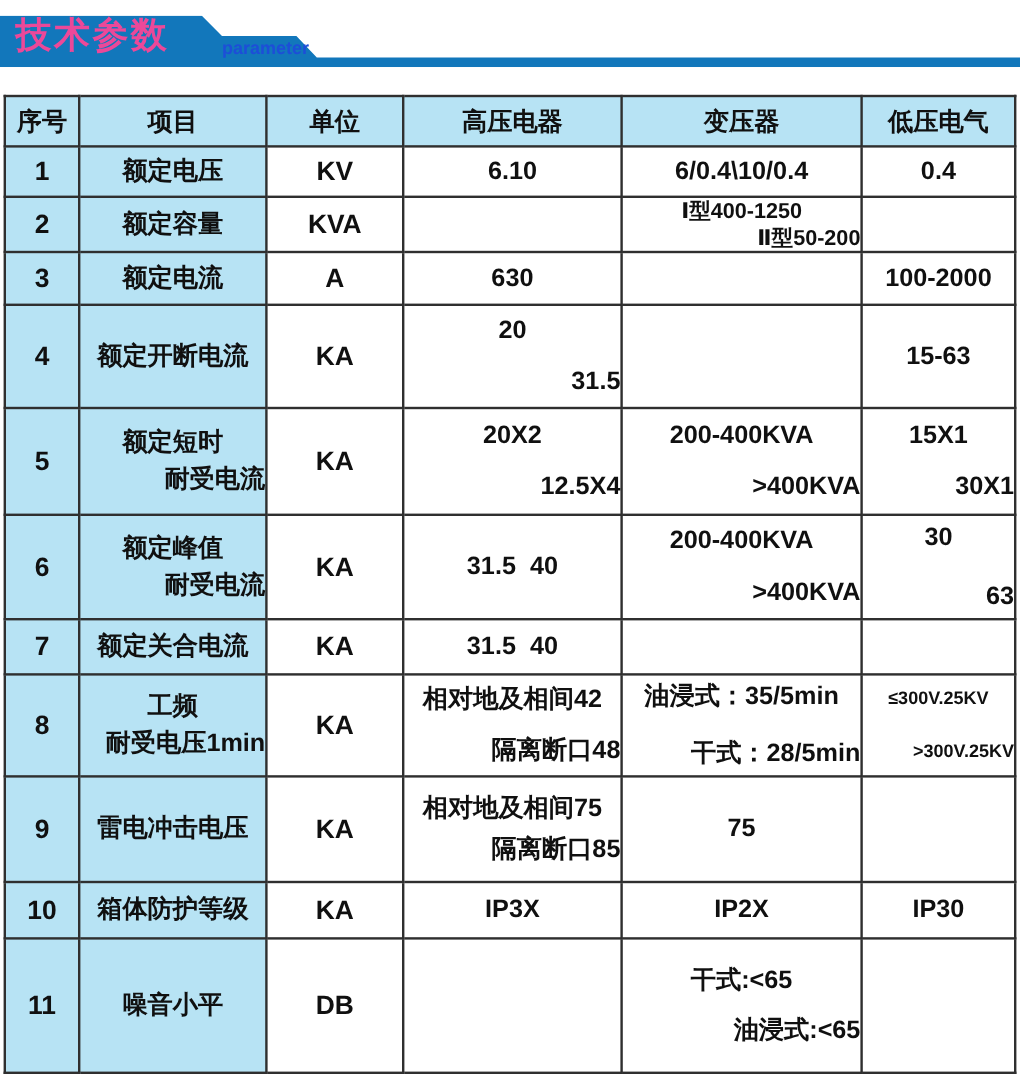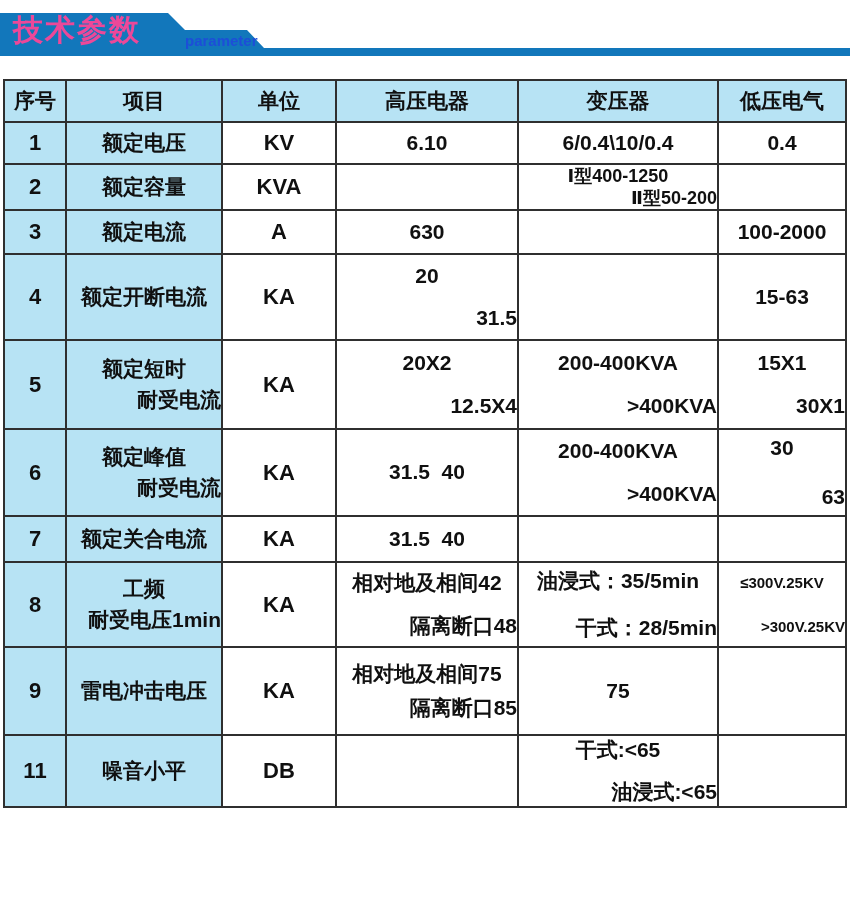--- a/index.html
+++ b/index.html
@@ -48,21 +48,21 @@
   td.c2{font-size:22px;}
   .line{white-space:pre;line-height:1.15;}
   
   td .line + .line{margin-top:18px;text-align:right;}
   
   td.c1 .line + .line{margin-top:7px;}
   
   tr.r0{height:42px;} tr.r1{height:46px;} tr.r2{height:44px;}
   tr.r3{height:86px;} tr.r4{height:89px;} tr.r5{height:87px;}
   tr.r6{height:46px;} tr.r7{height:85px;} tr.r8{height:88px;}
-  tr.r9{height:47px;} tr.r10{height:72px;}
+  tr.r9{height:47px;} tr.r10{height:112px;}
   tr.r1 td.c4{font-size:18px;}
   tr.r1 td.c4 .line + .line{margin-top:1px;}
   tr.r7 td.c5{font-size:15px;margin-left:12px;}
   tr.r7 td.c5 .line + .line{margin-top:26px;}
   tr.r7 td.c4 .line + .line{margin-top:22px;}
   tr.r8 td.c3 .line + .line{margin-top:9px;}
   tr.r5 td.c5 .line + .line{margin-top:24px;}
 </style>
 </head>
 <body>
@@ -228,20 +228,36 @@
         <td class="c2">KA</td>
         <td class="c3">
           <div class="line">相对地及相间75</div>
           <div class="line">隔离断口85</div>
         </td>
         <td class="c4">
           <div class="line">75</div>
         </td>
         <td class="c5"></td>
       </tr>
+      <tr class="r9">
+        <td class="c0 blue">10</td>
+        <td class="c1 blue">
+          <div class="line">箱体防护等级</div>
+        </td>
+        <td class="c2">KA</td>
+        <td class="c3">
+          <div class="line">IP3X</div>
+        </td>
+        <td class="c4">
+          <div class="line">IP2X</div>
+        </td>
+        <td class="c5">
+          <div class="line">IP30</div>
+        </td>
+      </tr>
       <tr class="r10">
         <td class="c0 blue">11</td>
         <td class="c1 blue">
           <div class="line">噪音小平</div>
         </td>
         <td class="c2">DB</td>
         <td class="c3"></td>
         <td class="c4">
           <div class="line">干式:&lt;65</div>
           <div class="line">油浸式:&lt;65</div>

